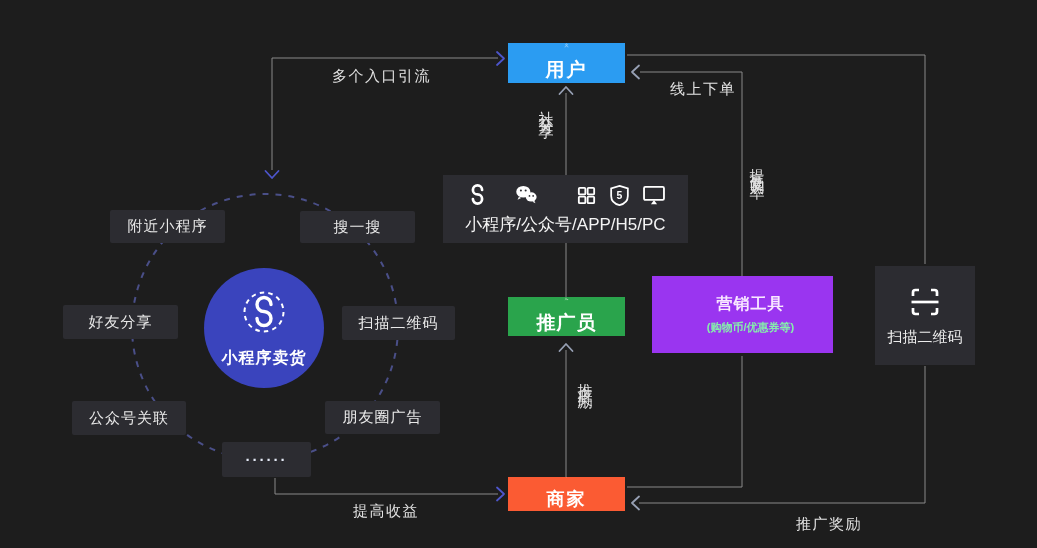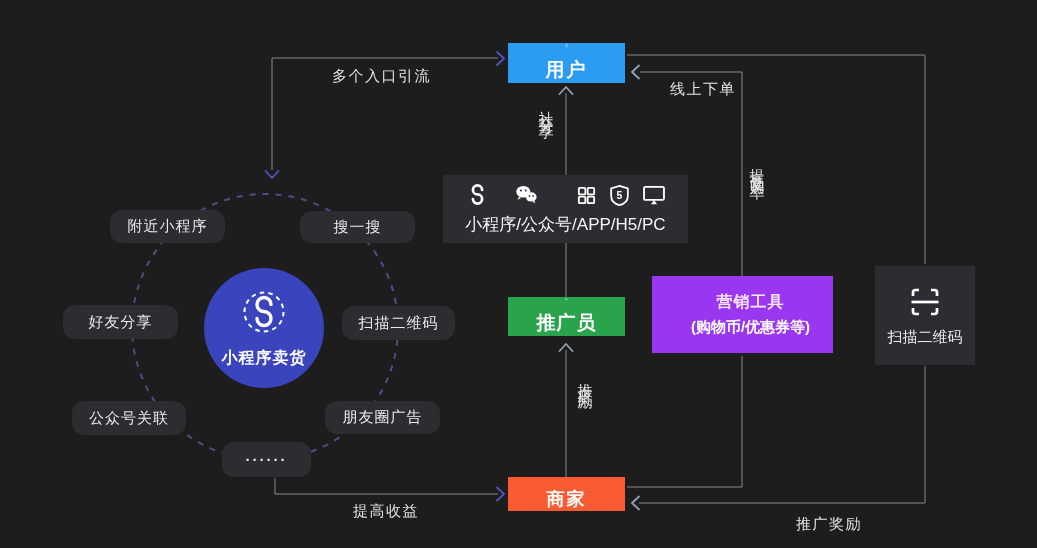--- a/index.html
+++ b/index.html
@@ -13,34 +13,34 @@
 
   .node{
     position:absolute;display:flex;align-items:center;justify-content:center;
     gap:9px;color:#fff;font-weight:bold;flex-direction:column;
   }
   #user-node{left:508px;top:43px;width:117px;height:40px;background:#2b9cf2;font-size:19px;letter-spacing:2px;}
   #promoter-node{left:508px;top:297px;width:117px;height:39px;background:#2aa44c;font-size:19px;letter-spacing:1px;}
   #merchant-node{left:508px;top:477px;width:117px;height:34px;background:#fb5b33;font-size:18px;letter-spacing:2px;}
   #marketing-node{left:652px;top:276px;width:181px;height:77px;background:#9a35f0;flex-direction:column;gap:5px;padding-left:16px;}
   #marketing-node .t1{font-size:16px;color:#f8e7ff;letter-spacing:1px;}
-  #marketing-node .t2{font-size:15px;color:#ffffff;}
+  #marketing-node .t2{font-size:11px;color:#86efac;}
   #platforms-node{left:443px;top:175px;width:245px;height:68px;background:#2c2c31;flex-direction:column;gap:5px;font-weight:normal;}
   #platforms-node .icon-row{display:flex;align-items:center;}
   #platforms-node .label{font-size:17px;color:#f5f5f5;}
   #qr-node{left:875px;top:266px;width:100px;height:99px;background:#2c2c31;flex-direction:column;gap:8px;font-weight:normal;font-size:15px;color:#ececec;}
 
   .hub{
     position:absolute;left:204px;top:268px;width:120px;height:120px;border-radius:50%;
     background:#3a44bd;display:flex;flex-direction:column;align-items:center;justify-content:center;
     gap:12px;color:#fff;font-weight:bold;font-size:16px;letter-spacing:1px;
   }
   .satellite{
     position:absolute;background:#2c2c31;color:#e9e9e9;font-size:15px;
-    display:flex;align-items:center;justify-content:center;border-radius:12px;letter-spacing:1px;
+    display:flex;align-items:center;justify-content:center;border-radius:2px;letter-spacing:1px;
   }
   #sat-nearby{left:110px;top:210px;width:115px;height:33px;}
   #sat-search{left:300px;top:211px;width:115px;height:32px;}
   #sat-friend{left:63px;top:305px;width:115px;height:34px;}
   #sat-scan{left:342px;top:306px;width:113px;height:34px;}
   #sat-official{left:72px;top:401px;width:114px;height:34px;}
   #sat-moments{left:325px;top:401px;width:115px;height:33px;}
   #sat-more{left:222px;top:442px;width:89px;height:35px;font-weight:bold;color:#e3e8f4;letter-spacing:2px;}
 
   .edge-label{position:absolute;color:#e2e2e2;font-size:15px;letter-spacing:1.5px;white-space:nowrap;}

